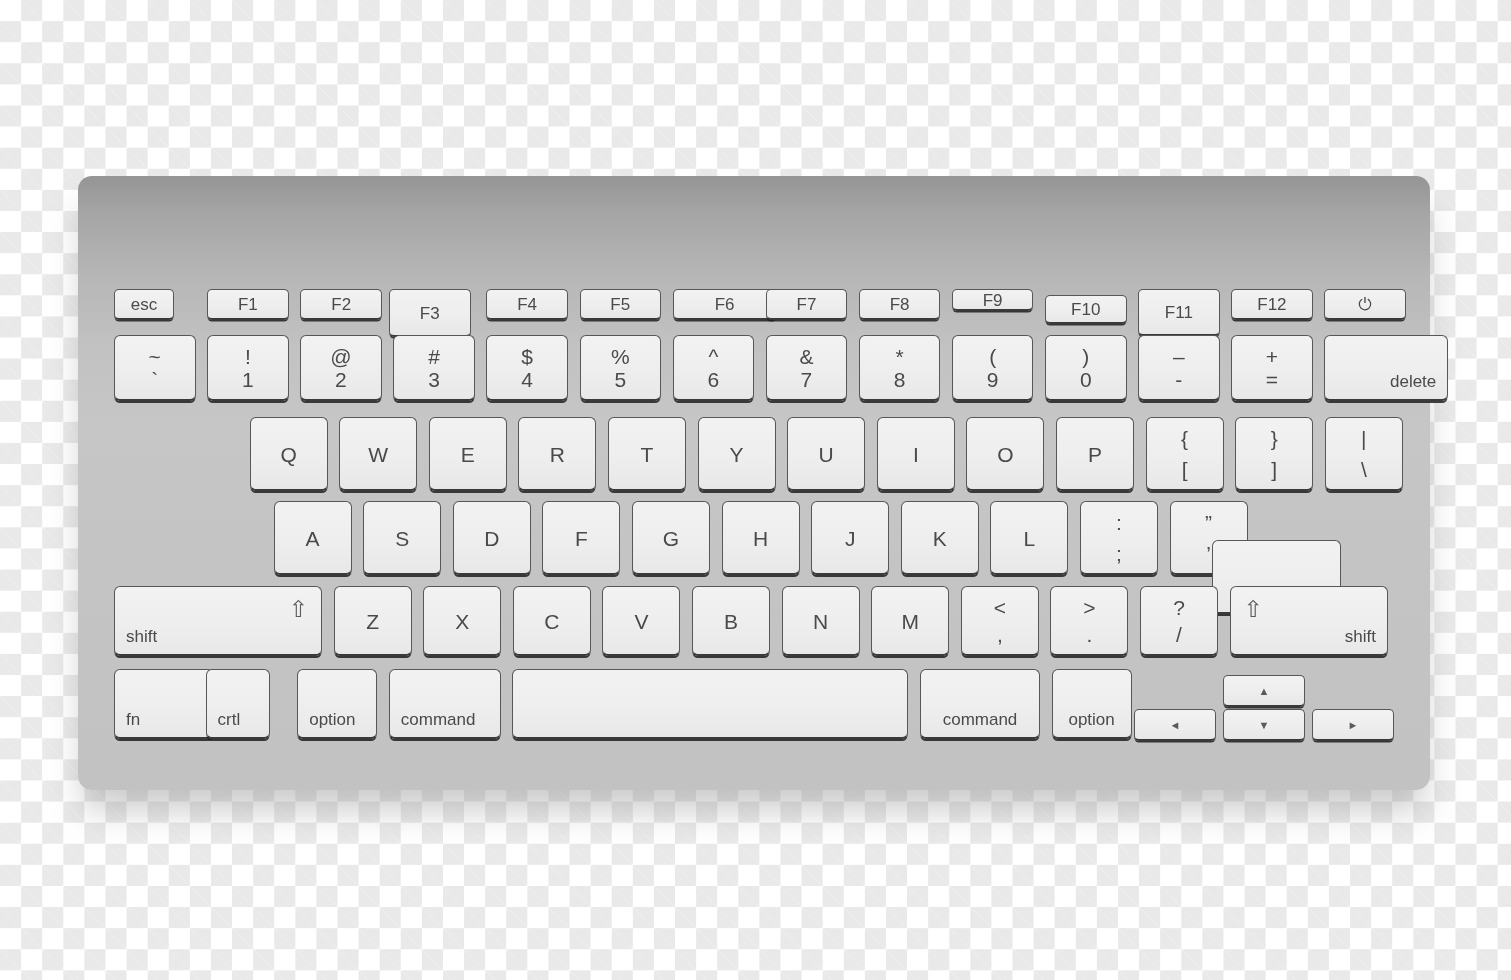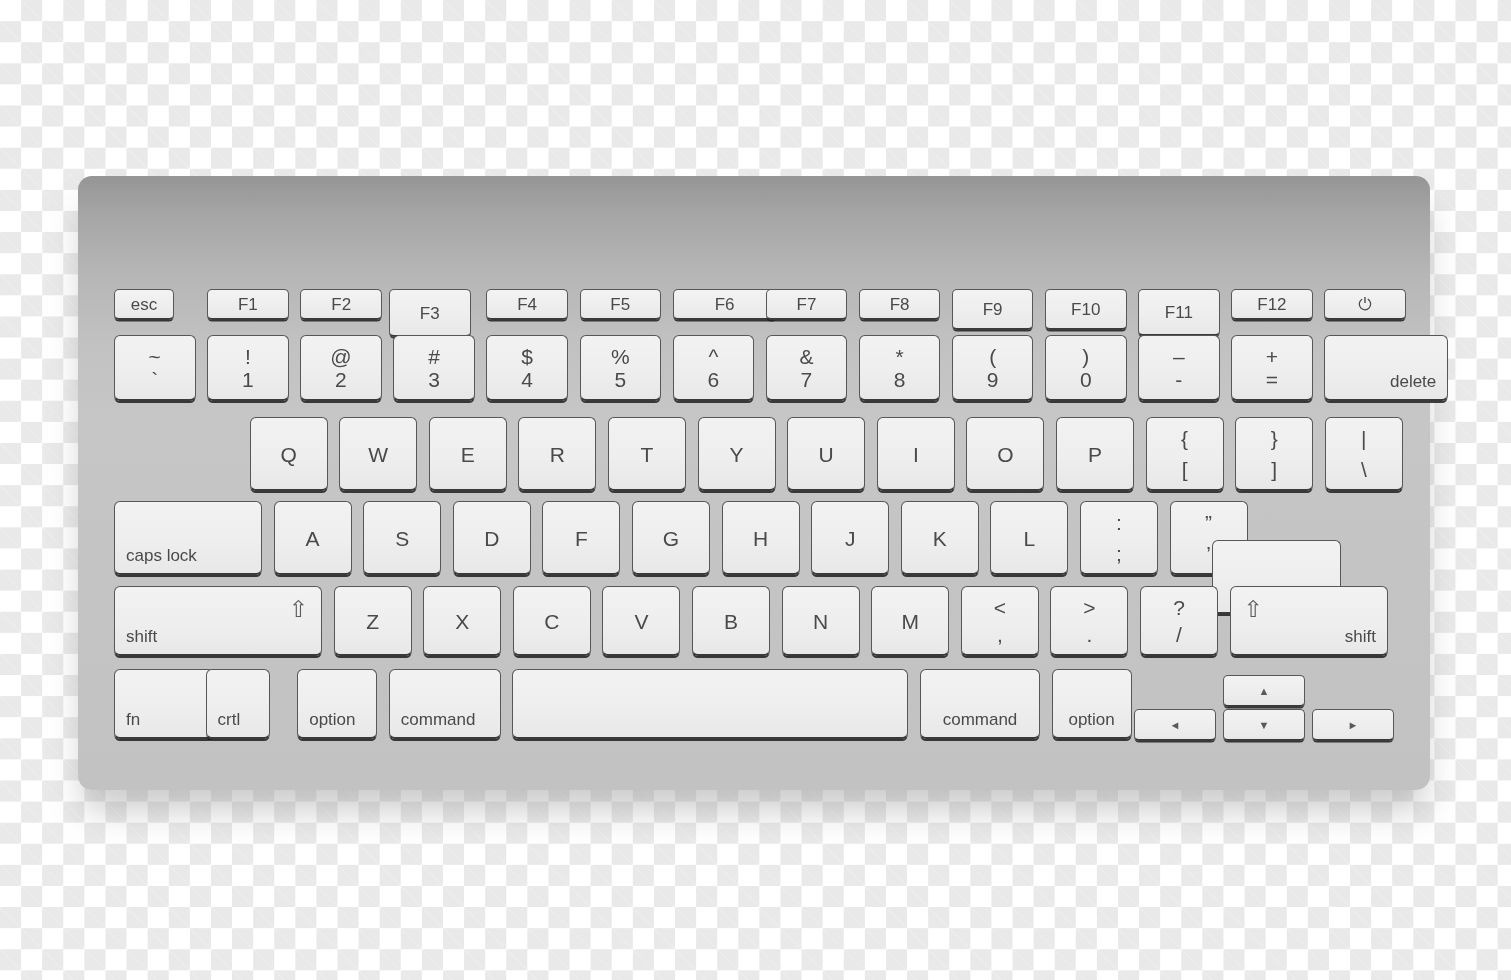--- a/index.html
+++ b/index.html
@@ -112,24 +112,24 @@
       </div>
       <div class="key fn-key" style="left: 594.6px; top: 113px; width: 104px; height: 31px;">
         <span class="lbl center f-lbl">F6</span>
       </div>
       <div class="key fn-key" style="left: 687.7px; top: 113px; width: 81.5px; height: 31px;">
         <span class="lbl center f-lbl">F7</span>
       </div>
       <div class="key fn-key" style="left: 780.8px; top: 113px; width: 81.5px; height: 31px;">
         <span class="lbl center f-lbl">F8</span>
       </div>
-      <div class="key fn-key" style="left: 873.9px; top: 113px; width: 81.5px; height: 41px;">
+      <div class="key fn-key" style="left: 873.9px; top: 113px; width: 81.5px; height: 22px;">
         <span class="lbl center f-lbl">F9</span>
       </div>
-      <div class="key fn-key" style="left: 967px; top: 113px; width: 81.5px; height: 41px;">
+      <div class="key fn-key" style="left: 967px; top: 119px; width: 81.5px; height: 29px;">
         <span class="lbl center f-lbl">F10</span>
       </div>
       <div class="key fn-key" style="left: 1060.1px; top: 113px; width: 81.5px; height: 47px;">
         <span class="lbl center f-lbl">F11</span>
       </div>
       <div class="key fn-key" style="left: 1153.2px; top: 113px; width: 81.5px; height: 31px;">
         <span class="lbl center f-lbl">F12</span>
       </div>
       <div class="key fn-key" style="left: 1246.3px; top: 113px; width: 81.5px; height: 31px;">
         <span class="lbl center power-glyph">⏻</span>
@@ -224,23 +224,20 @@
         <span class="lbl lower glyph">[</span>
       </div>
       <div class="key" style="left: 1157.2px; top: 241px; width: 78px; height: 74px;">
         <span class="lbl upper glyph">}</span>
         <span class="lbl lower glyph">]</span>
       </div>
       <div class="key" style="left: 1246.8px; top: 241px; width: 78px; height: 74px;">
         <span class="lbl upper glyph">|</span>
         <span class="lbl lower glyph">\</span>
       </div>
-      <div class="key" style="left: 36px; top: 325px; width: 148px; height: 74px;">
-        <span class="lbl bl word">caps lock</span>
-      </div>
       <div class="key" style="left: 195.6px; top: 325px; width: 78px; height: 74px;">
         <span class="lbl center glyph">A</span>
       </div>
       <div class="key" style="left: 285.2px; top: 325px; width: 78px; height: 74px;">
         <span class="lbl center glyph">S</span>
       </div>
       <div class="key" style="left: 374.8px; top: 325px; width: 78px; height: 74px;">
         <span class="lbl center glyph">D</span>
       </div>
       <div class="key" style="left: 464.4px; top: 325px; width: 78px; height: 74px;">

